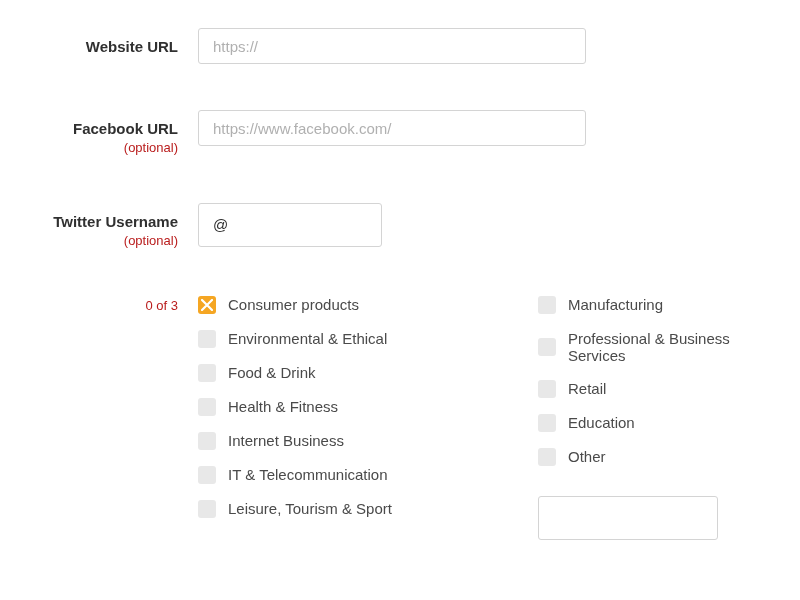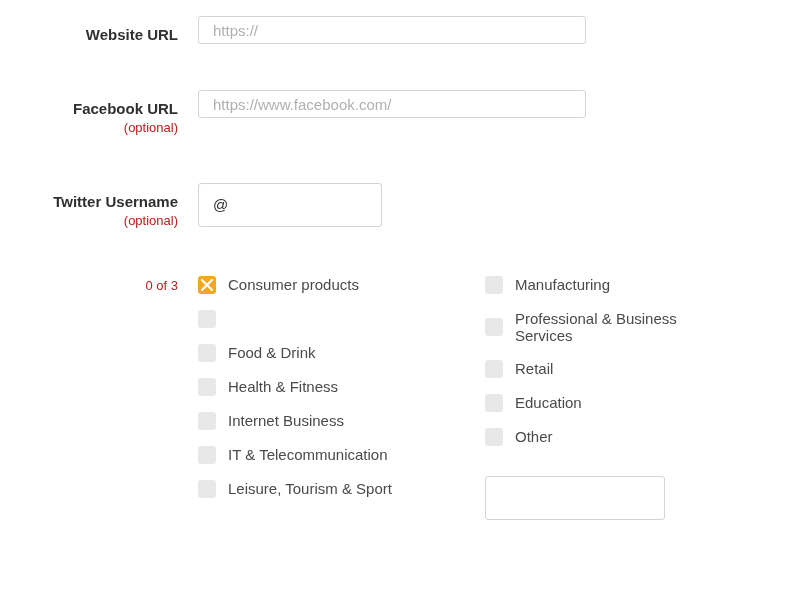--- a/index.html
+++ b/index.html
@@ -3,21 +3,21 @@
 <meta charset="utf-8">
 <style>
   * { box-sizing: border-box; }
   html, body {
     margin: 0; padding: 0;
     width: 800px; height: 600px;
     background: #fff;
     font-family: "Helvetica Neue", Helvetica, Arial, sans-serif;
     overflow: hidden;
   }
-  .form { padding-top: 16px; }
+  .form { padding-top: 28px; }
   .row {
     display: flex;
     align-items: flex-start;
     margin-bottom: 46px;
   }
   .row.tight { margin-bottom: 30px; }
   .label-col {
     width: 198px;
     flex: 0 0 198px;
     text-align: right;
@@ -31,21 +31,21 @@
     line-height: 1.2;
   }
   .label-sub {
     font-size: 13px;
     color: #b91c1c;
     line-height: 1.3;
     margin-top: 2px;
   }
   .field-col { flex: 1; }
   .text-input {
-    height: 28px;
+    height: 36px;
     border: 1px solid #d4d4d4;
     border-radius: 3px;
     padding: 0 14px;
     font-size: 15px;
     color: #303030;
     background: #fff;
   }
   .text-input::placeholder { color: #b0b0b0; }
   .w-wide { width: 388px; }
   .w-med  { width: 184px; }
@@ -63,21 +63,21 @@
   }
   .prefix-wrap input {
     border: none; outline: none; font-size: 15px; flex: 1;
     background: transparent;
   }
   
   .sectors-row { align-items: flex-start; }
   .sectors-row .label-col { padding-top: 0; }
   .sectors-grid {
     display: flex;
-    gap: 67px;
+    gap: 120px;
   }
   .sectors-col {
     width: 220px;
   }
   .chk {
     display: flex;
     align-items: center;
     margin-bottom: 16px;
     cursor: pointer;
   }
@@ -155,20 +155,21 @@
             <div class="chk checked">
               <span class="box">
                 <svg viewBox="0 0 12 12">
                   <path d="M1 1 L11 11 M11 1 L1 11" stroke="#fff" stroke-width="2.2" stroke-linecap="round"></path>
                 </svg>
               </span>
               <span class="lbl">Consumer products</span>
             </div>
             <div class="chk">
               <span class="box"></span>
+              <span class="lbl">Environmental &amp; Ethical</span>
             </div>
             <div class="chk">
               <span class="box"></span>
               <span class="lbl">Food &amp; Drink</span>
             </div>
             <div class="chk">
               <span class="box"></span>
               <span class="lbl">Health &amp; Fitness</span>
             </div>
             <div class="chk">

